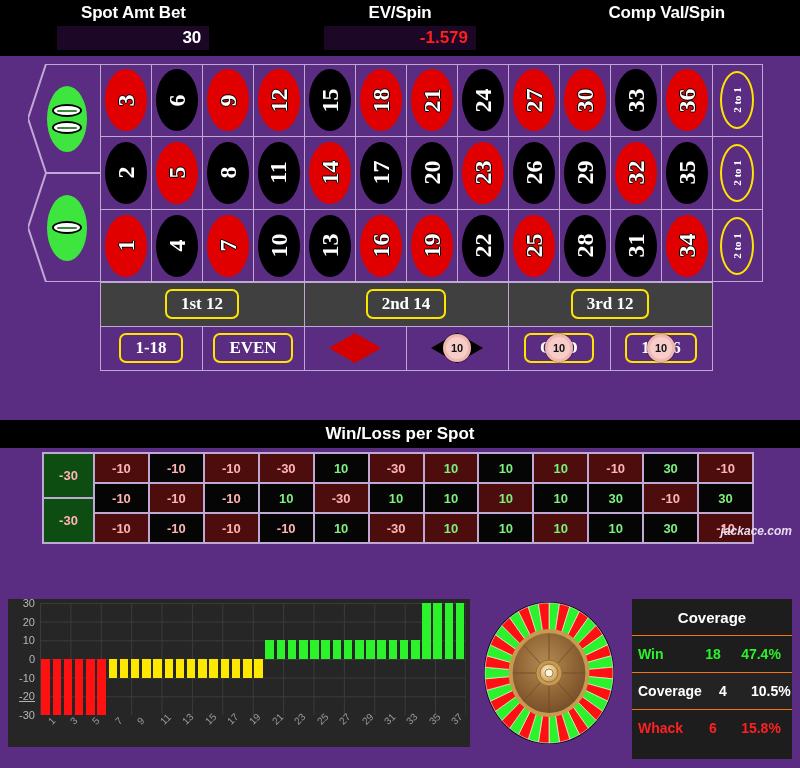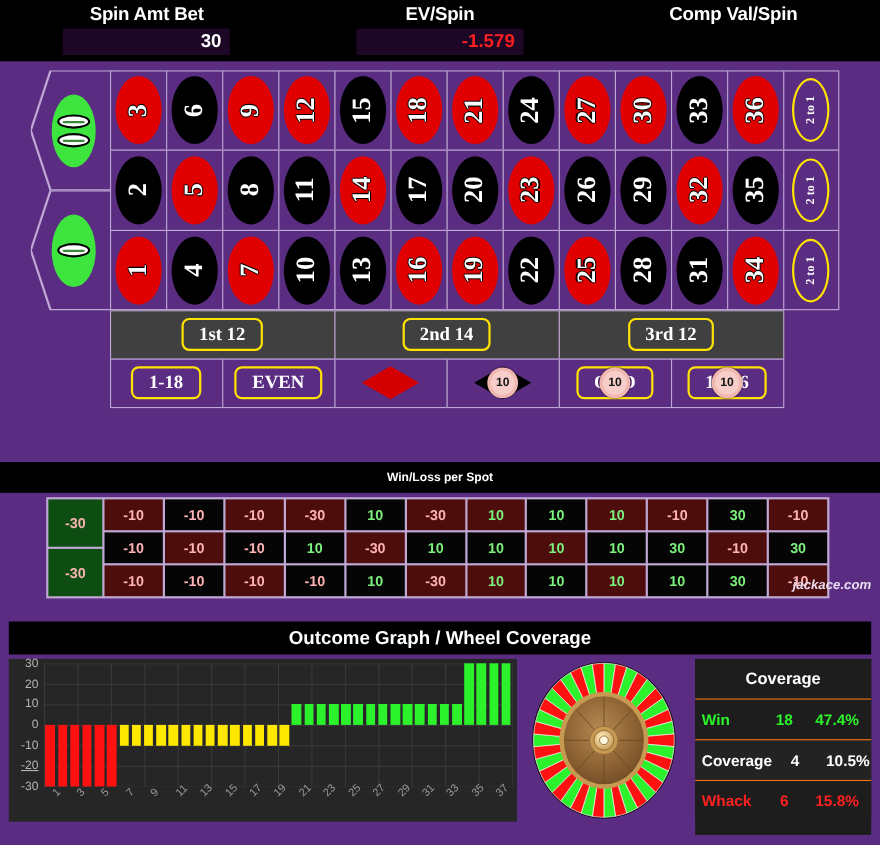--- a/index.html
+++ b/index.html
@@ -138,21 +138,21 @@
     color: #111; font-size: 11px; font-weight: bold;
     box-shadow: 0 0 0 1px rgba(0,0,0,.25);
     z-index: 5;
   }
 
   
   .wl-section { position: absolute; left: 0; top: 420px; width: 800px; height: 135px; }
   .band-title {
     width: 800px; height: 28px; background: #000;
     display: flex; align-items: center; justify-content: center;
-    color: #fff; font-size: 11px; font-weight: bold;
+    color: #fff; font-size: 17px; font-weight: bold;
   }
   .wl-grid-wrap {
     position: absolute; left: 42px; top: 32px;
     width: 712px; height: 92px;
     background: #c0a8d4; padding: 1px;
     display: flex;
   }
   .wl-zero-col { width: 51px; display: flex; flex-direction: column; }
   .wl-zero-cell {
     flex: 1; margin: 1px; background: #0d4d12;
@@ -228,21 +228,21 @@
   .cov-cnt { text-align: center; }
   .cov-pct { text-align: center; }
 </style>
 </head>
 <body>
 
 <div id="app">
 
   <div class="header" id="hdr">
       <div class="hdr-cell">
-        <div class="hdr-label">Spin Amt Bet</div>
+        <div class="hdr-label">Spot Amt Bet</div>
         <div class="hdr-valbox">
           <div class="hdr-val">30</div>
         </div>
       </div>
       <div class="hdr-cell">
         <div class="hdr-label">EV/Spin</div>
         <div class="hdr-valbox">
           <div class="hdr-val neg">-1.579</div>
         </div>
       </div>
@@ -555,21 +555,20 @@
           <div class="wl-cell bg-red pos">10</div>
           <div class="wl-cell bg-black pos">10</div>
           <div class="wl-cell bg-black pos">30</div>
           <div class="wl-cell bg-red neg">-10</div>
         </div>
     </div>
     <div class="watermark">jackace.com</div>
   </div>
 
   <div class="og-section">
-    <div class="og-title">Outcome Graph / Wheel Coverage</div>
     <div class="og-body">
 
       <div class="chart-panel">
         <div class="yaxis" id="yaxis">
             <div class="ytick" style="top: 4px;">30</div>
             <div class="ytick" style="top: 22.6667px;">20</div>
             <div class="ytick" style="top: 41.3333px;">10</div>
             <div class="ytick" style="top: 60px;">0</div>
             <div class="ytick" style="top: 78.6667px;">-10</div>
             <div class="ytick" style="top: 97.3333px; text-decoration: underline;">-20</div>

